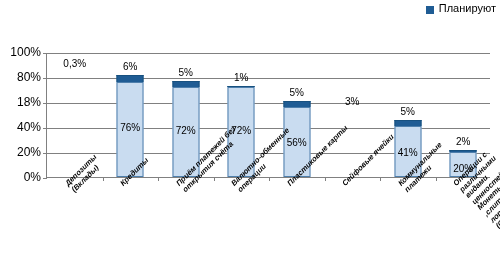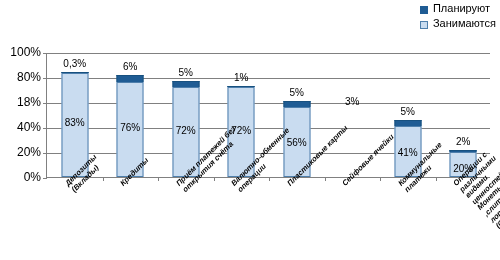--- a/index.html
+++ b/index.html
@@ -177,24 +177,20 @@
 </style>
 </head>
 <body>
 
 <div id="chart-root">
 
   <div class="legend">
     <div class="legend-item">
       <span class="legend-swatch planned"></span>
       <span>Планируют</span>
-    </div>
-    <div class="legend-item">
-      <span class="legend-swatch active"></span>
-      <span>Занимаются</span>
     </div>
   </div>
 
   <div class="ylabels" id="ylabels">
       <div class="ylabel" style="top: 119px;">0%</div>
       <div class="ylabel" style="top: 94px;">20%</div>
       <div class="ylabel" style="top: 69px;">40%</div>
       <div class="ylabel" style="top: 44px;">18%</div>
       <div class="ylabel" style="top: 19px;">80%</div>
       <div class="ylabel" style="top: -6px;">100%</div>
@@ -209,26 +205,20 @@
         <div class="ytick-mark" style="top: 75px;"></div>
         <div class="gridline" style="top: 50px;"></div>
         <div class="ytick-mark" style="top: 50px;"></div>
         <div class="gridline" style="top: 25px;"></div>
         <div class="ytick-mark" style="top: 25px;"></div>
         <div class="gridline" style="top: 0px;"></div>
         <div class="ytick-mark" style="top: 0px;"></div>
       </div>
     <div class="bars" id="bars">
         <div class="bar-group" style="left: 0px; width: 55.5px;">
-          <div class="bar-stack">
-            <div class="seg seg-planned" style="height: 1.5px;"></div>
-            <div class="seg seg-active" style="height: 103.75px;">
-              <span class="seg-active-label">83%</span>
-            </div>
-          </div>
           <div class="planned-label" style="bottom: 108.25px;">0,3%</div>
         </div>
         <div class="bar-group" style="left: 55.5px; width: 55.5px;">
           <div class="bar-stack">
             <div class="seg seg-planned" style="height: 7.5px;"></div>
             <div class="seg seg-active" style="height: 95px;">
               <span class="seg-active-label">76%</span>
             </div>
           </div>
           <div class="planned-label" style="bottom: 105.5px;">6%</div>

